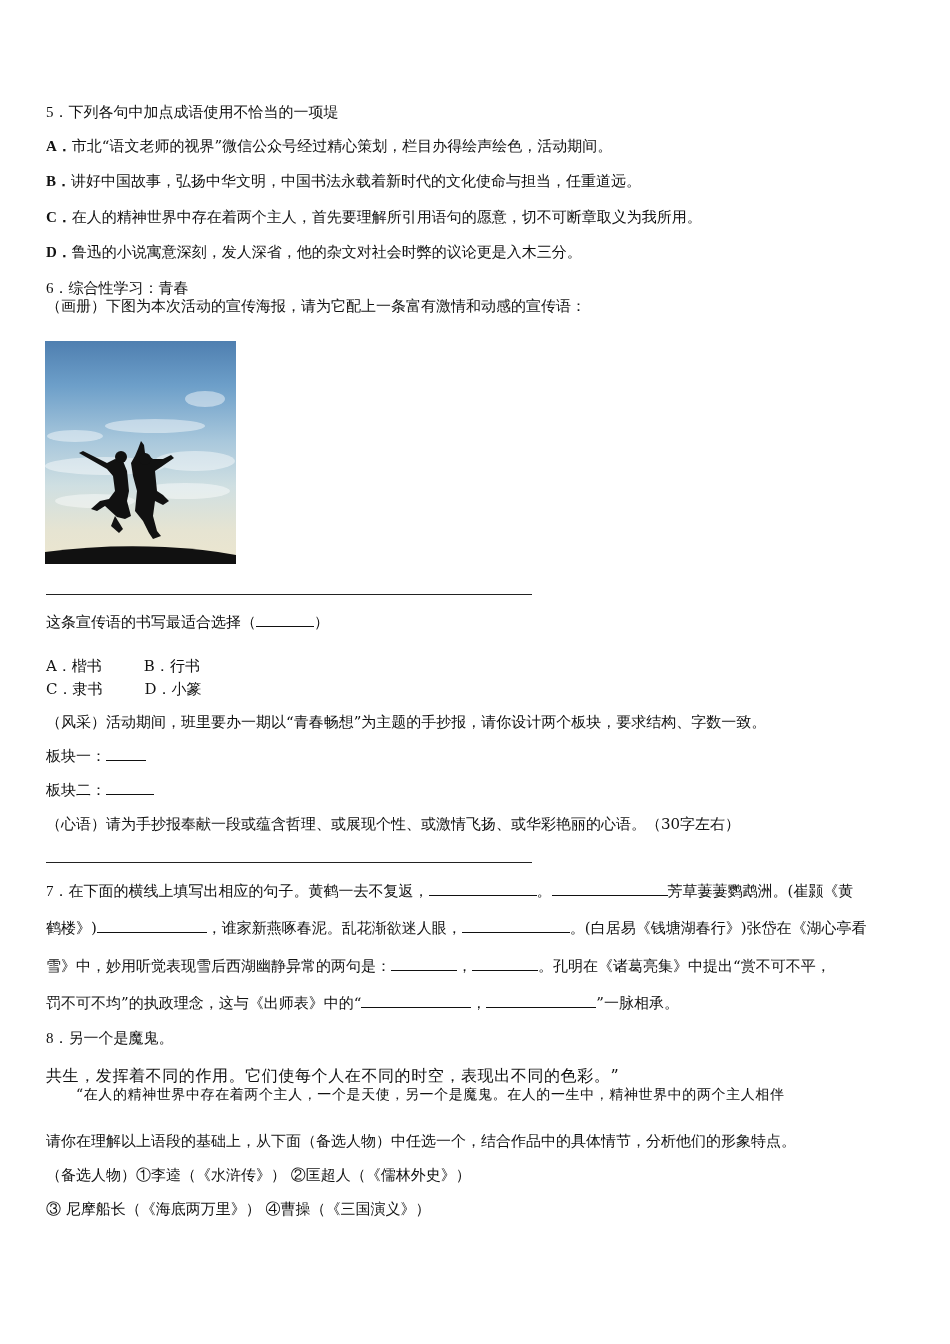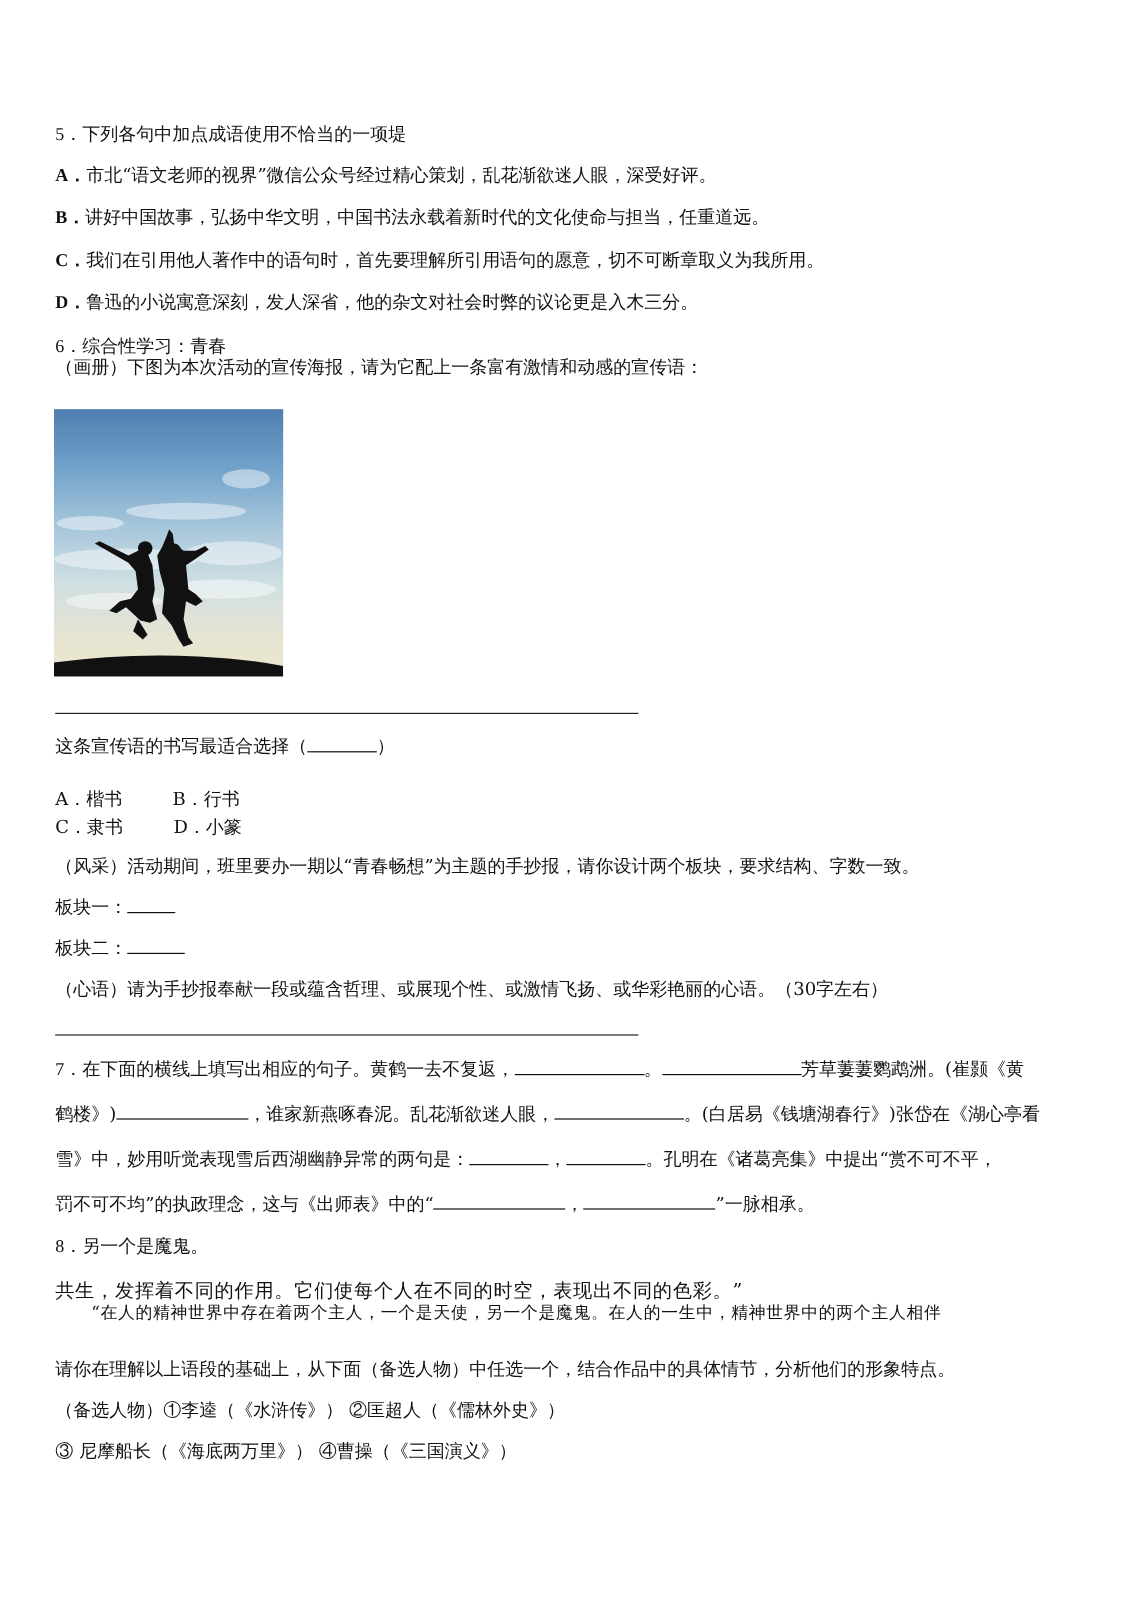--- a/index.html
+++ b/index.html
@@ -27,27 +27,27 @@
   .gap { display: inline-block; width: 40px; }
   .indent { padding-left: 30px; margin-top: 22px; }
 </style>
 </head>
 <body>
 
 <div class="line" style="top:102px">
   <span class="qnum">5．</span><span>下列各句中加点成语使用不恰当的一项堤</span>
 </div>
 <div class="line" style="top:136px">
-  <span class="opt-letter">A．</span><span>市北“语文老师的视界”微信公众号经过精心策划，乱花渐欲迷人眼，深受好评。</span>
+  <span class="opt-letter">A．</span><span>市北“语文老师的视界”微信公众号经过精心策划，栏目办得绘声绘色，活动期间。</span>
 </div>
 <div class="line" style="top:171px">
   <span class="opt-letter">B．</span><span>讲好中国故事，弘扬中华文明，中国书法永载着新时代的文化使命与担当，任重道远。</span>
 </div>
 <div class="line" style="top:207px">
-  <span class="opt-letter">C．</span><span>我们在引用他人著作中的语句时，首先要理解所引用语句的愿意，切不可断章取义为我所用。</span>
+  <span class="opt-letter">C．</span><span>在人的精神世界中存在着两个主人，首先要理解所引用语句的愿意，切不可断章取义为我所用。</span>
 </div>
 <div class="line" style="top:242px">
   <span class="opt-letter">D．</span><span>鲁迅的小说寓意深刻，发人深省，他的杂文对社会时弊的议论更是入木三分。</span>
 </div>
 
 <div class="line" style="top:278px">
   <span class="qnum">6．</span><span>综合性学习：青春</span>
 </div>
 <div class="line" style="top:296px">（画册）下图为本次活动的宣传海报，请为它配上一条富有激情和动感的宣传语：</div>
 

